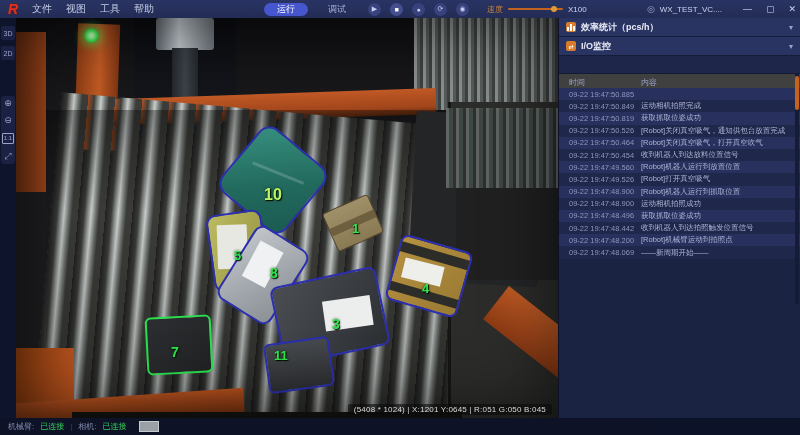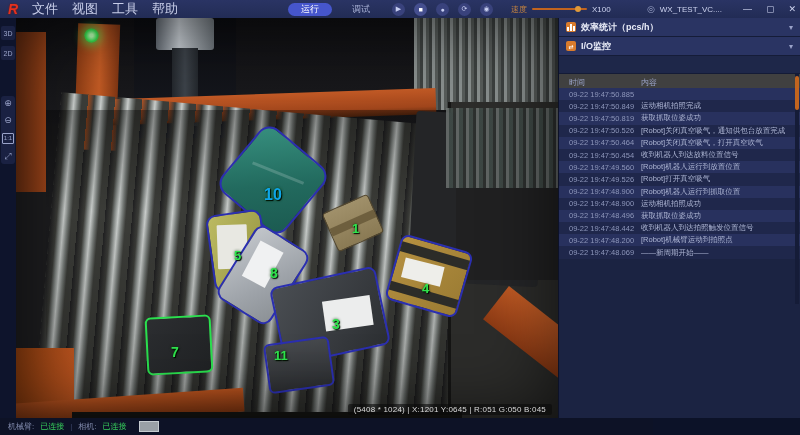--- a/index.html
+++ b/index.html
@@ -5,21 +5,21 @@
   * { margin:0; padding:0; box-sizing:border-box; }
   html,body { background:#000; }
   body { font-family:"Liberation Sans","DejaVu Sans",sans-serif; }
   .app { position:relative; width:800px; height:435px; overflow:hidden; background:#0c1228; }
 
   
   .topbar { position:absolute; left:0; top:0; width:800px; height:18px; background:linear-gradient(#2a3464,#222c55); display:flex; align-items:center; z-index:50; }
   .logo { width:26px; height:18px; display:flex; align-items:center; justify-content:center; }
   .logo span { color:#e5311f; font-weight:bold; font-style:italic; font-size:14px; text-shadow:0 0 2px #7a1608; }
   .menu { display:flex; gap:14px; margin-left:6px; }
-  .menu span { color:#c7cde8; font-size:13px; cursor:default; }
+  .menu span { color:#c7cde8; font-size:10px; cursor:default; }
   .runpill { margin-left:110px; background:#4656cc; color:#fff; font-size:9px; padding:1px 13px; border-radius:8px; height:13px; line-height:11px; }
   .stopbtn { margin-left:20px; color:#aab2d6; font-size:9px; }
   .circle-icons { display:flex; gap:9px; margin-left:22px; }
   .cicon { width:13px; height:13px; border-radius:50%; background:#39427c; color:#c6cdf0; font-size:7px; display:flex; align-items:center; justify-content:center; }
   .cicon.bright { background:#454f8f; color:#ffffff; }
   .speed { display:flex; align-items:center; margin-left:18px; gap:5px; }
   .speed .lbl { color:#c08040; font-size:8px; }
   .slider { position:relative; width:55px; height:2px; background:#c2641f; border-radius:2px; }
   .slider .knob { position:absolute; right:6px; top:-2px; width:6px; height:6px; border-radius:50%; background:#e09a3a; }
   .speed .val { color:#cdd3ef; font-size:8px; }
@@ -207,21 +207,21 @@
       </div>
     <div class="pkg pkg-mustard">
         <div class="strap1"></div>
         <div class="strap2"></div>
         <div class="label"></div>
       </div>
     <div class="pkg pkg-black7"></div>
     <div class="pkg pkg-11"></div>
 
     <div class="det-layer">
-        <span class="det-num" style="left: 248px; top: 168px; font-size: 16px; color: #0ea5e9;">10</span>
+        <span class="det-num" style="left: 248px; top: 168px; font-size: 16px; color: #bef264;">10</span>
         <span class="det-num" style="left: 336px; top: 203px; font-size: 13px; color: rgb(47, 228, 77);">1</span>
         <span class="det-num" style="left: 218px; top: 230px; font-size: 13px; color: rgb(47, 228, 77);">5</span>
         <span class="det-num" style="left: 254px; top: 247px; font-size: 14px; color: rgb(47, 228, 77);">8</span>
         <span class="det-num" style="left: 316px; top: 298px; font-size: 14px; color: rgb(47, 228, 77);">3</span>
         <span class="det-num" style="left: 406px; top: 263px; font-size: 13px; color: rgb(47, 228, 77);">4</span>
         <span class="det-num" style="left: 155px; top: 326px; font-size: 14px; color: rgb(47, 228, 77);">7</span>
         <span class="det-num" style="left: 258px; top: 330px; font-size: 13px; color: rgb(47, 228, 77);">11</span>
       </div>
     <div class="vig"></div>
     <div class="sc-overlay">(5408 * 1024)  |  X:1201 Y:0645  |  R:051 G:050 B:045</div>

